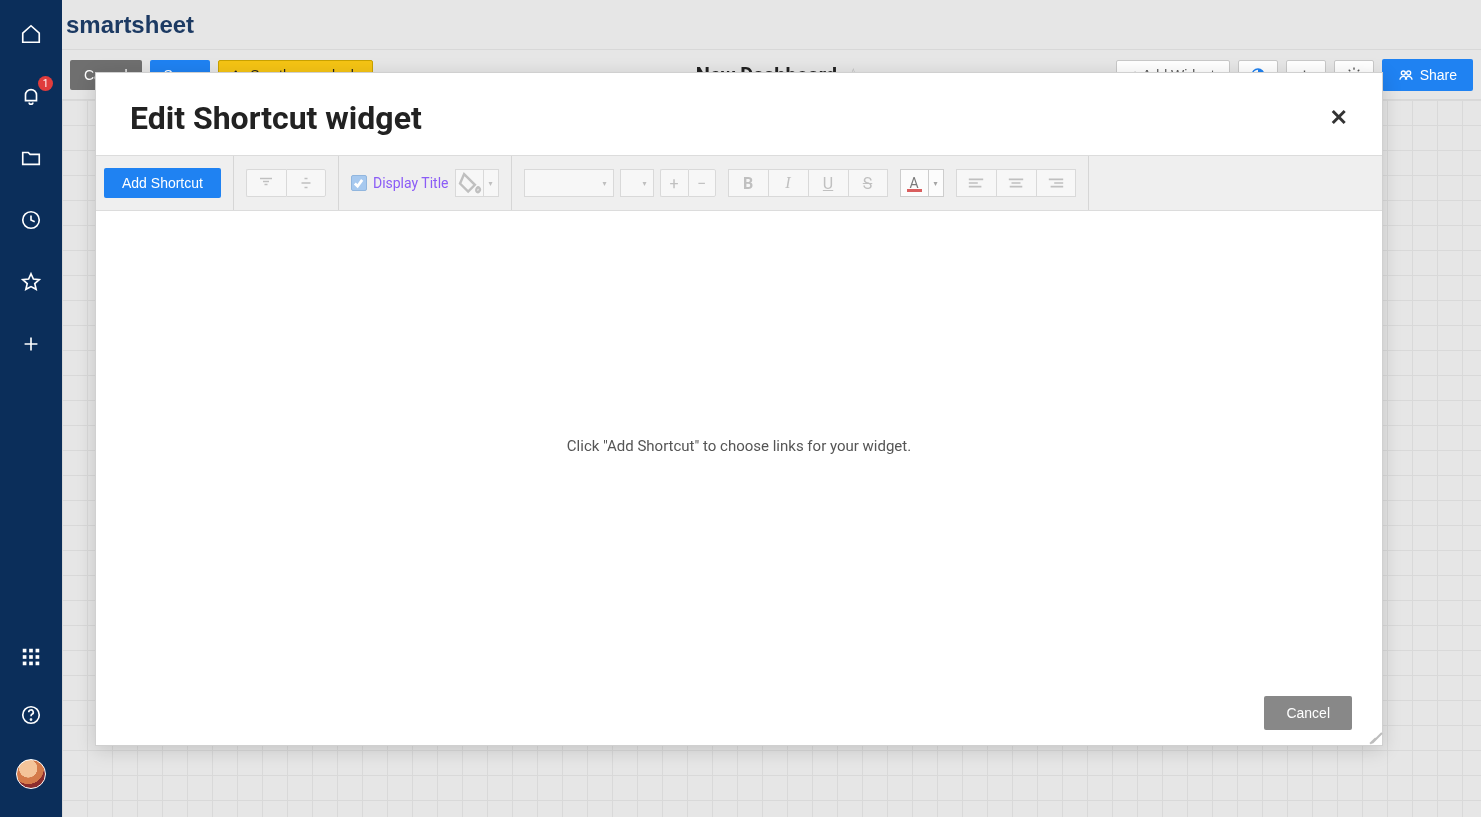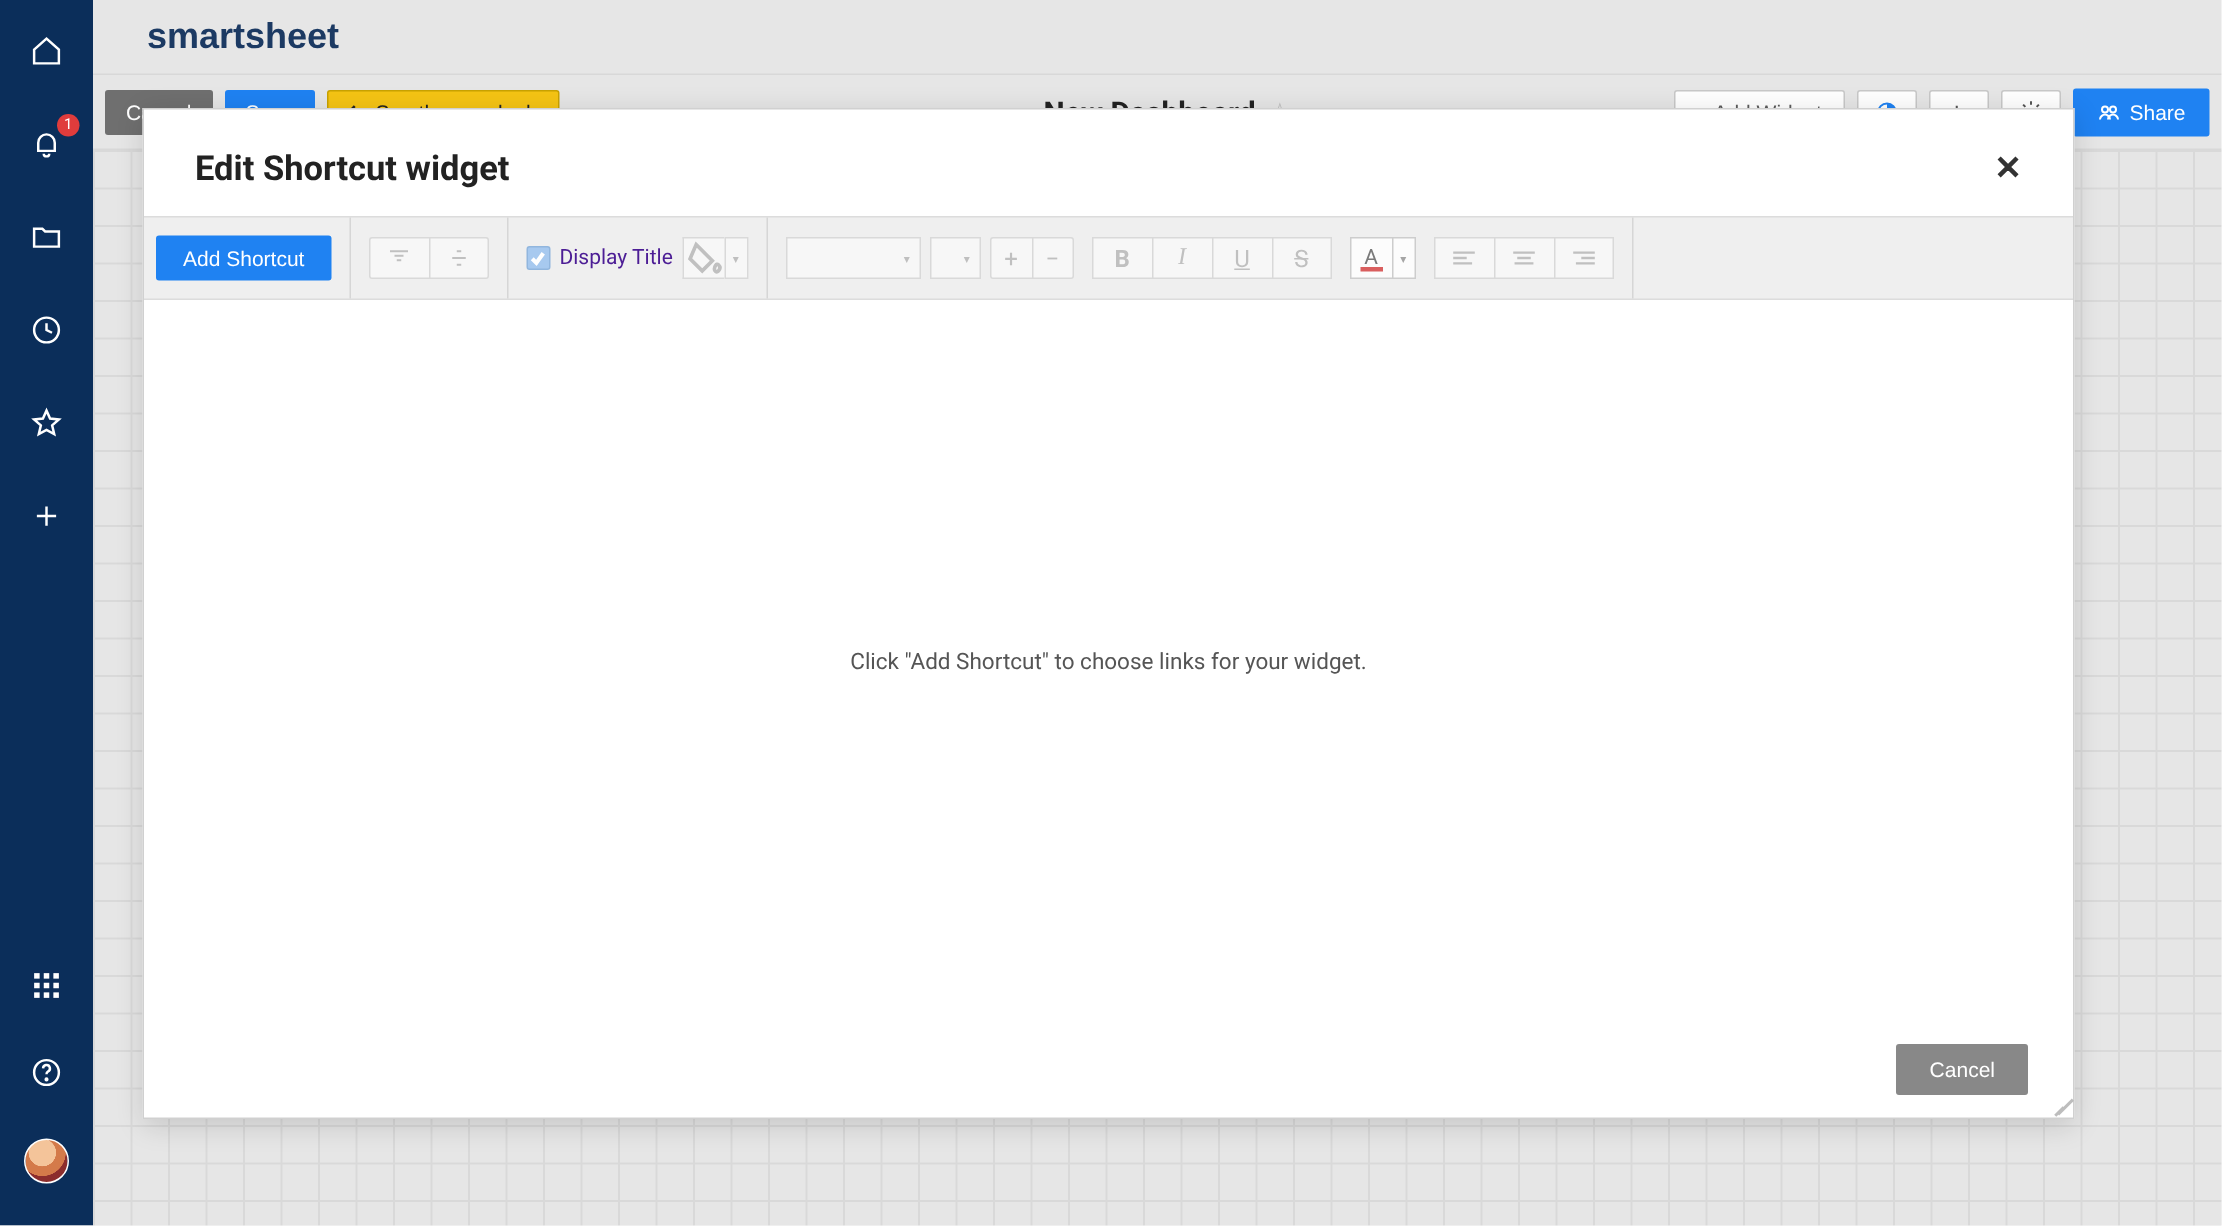--- a/index.html
+++ b/index.html
@@ -67,21 +67,21 @@
     cursor: pointer;
   }
 
   
   .topbar {
     position: absolute;
     left: 62px; right: 0; top: 0;
     height: 50px;
     border-bottom: 1px solid #d8d8d8;
     display: flex; align-items: center;
-    padding: 0 36px;
+    padding: 0 4px;
   }
   .logo {
     font-family: "Segoe UI", Arial, sans-serif;
     font-size: 24px;
     font-weight: 600;
     color: #1c3a63;
     letter-spacing: 0px;
   }
   .search {
     margin-left: auto;
@@ -186,21 +186,21 @@
     background: #bdbdbd;
     width: 2px; height: 10px;
     transform: rotate(45deg);
   }
   .resize-handle::before { right: 2px; bottom: -2px; height: 14px; }
   .resize-handle::after  { right: 6px; bottom: -2px; height: 8px; }
   .modal-header {
     display: flex; align-items: center;
     padding: 26px 34px 18px 34px;
   }
-  .modal-title { font-size: 23px; font-weight: 700; }
+  .modal-title { font-size: 32px; font-weight: 700; }
   .modal-close {
     margin-left: auto;
     font-size: 22px; font-weight: 700;
     color: #333; cursor: pointer;
     line-height: 1;
   }
 
   
   .toolbar {
     height: 56px;
@@ -255,21 +255,21 @@
     font-size: 12px;
     min-width: 90px;
     position: relative;
   }
   .select-like .caret {
     margin-left: auto;
     font-size: 8px;
     color: #999;
   }
   .select-like.sm { min-width: 34px; }
-  .chkwrap { display: flex; align-items: center; gap: 6px; color: #4c1d95; font-size: 14px; cursor: pointer;}
+  .chkwrap { display: flex; align-items: center; gap: 6px; color: #8b5cf6; font-size: 14px; cursor: pointer;}
   .chk {
     width: 16px; height: 16px;
     background: #a7c9ef;
     border: 1px solid #91b6de;
     border-radius: 2px;
     display: flex; align-items: center; justify-content: center;
   }
   .chk svg { width: 11px; height: 11px; stroke: #fff; fill: none; stroke-width: 3; }
   .color-split {
     display: flex;

